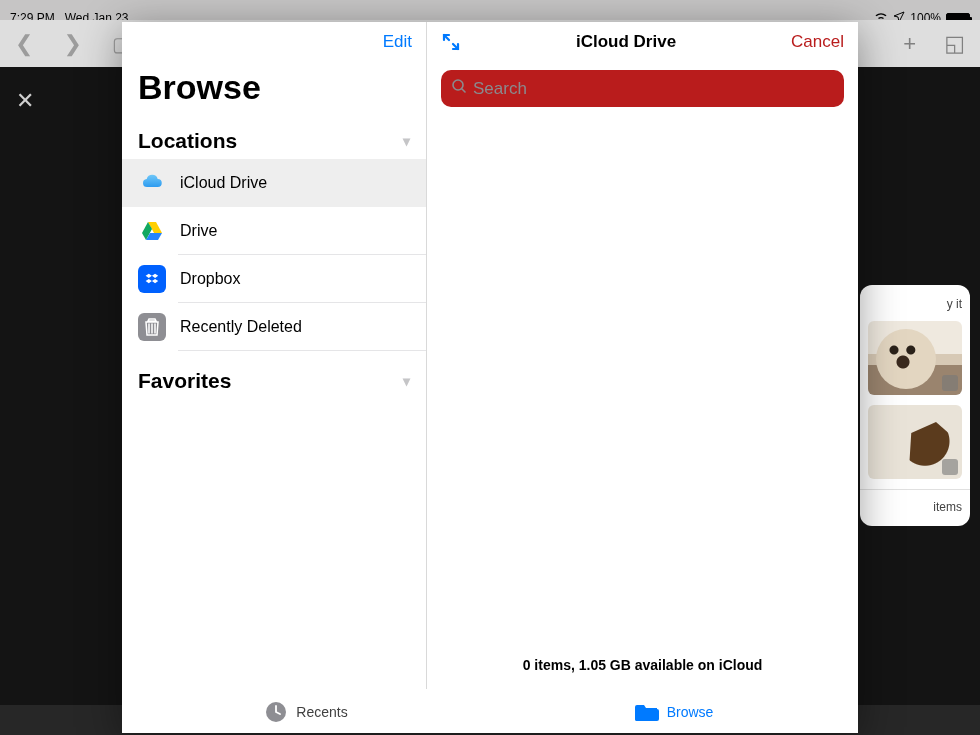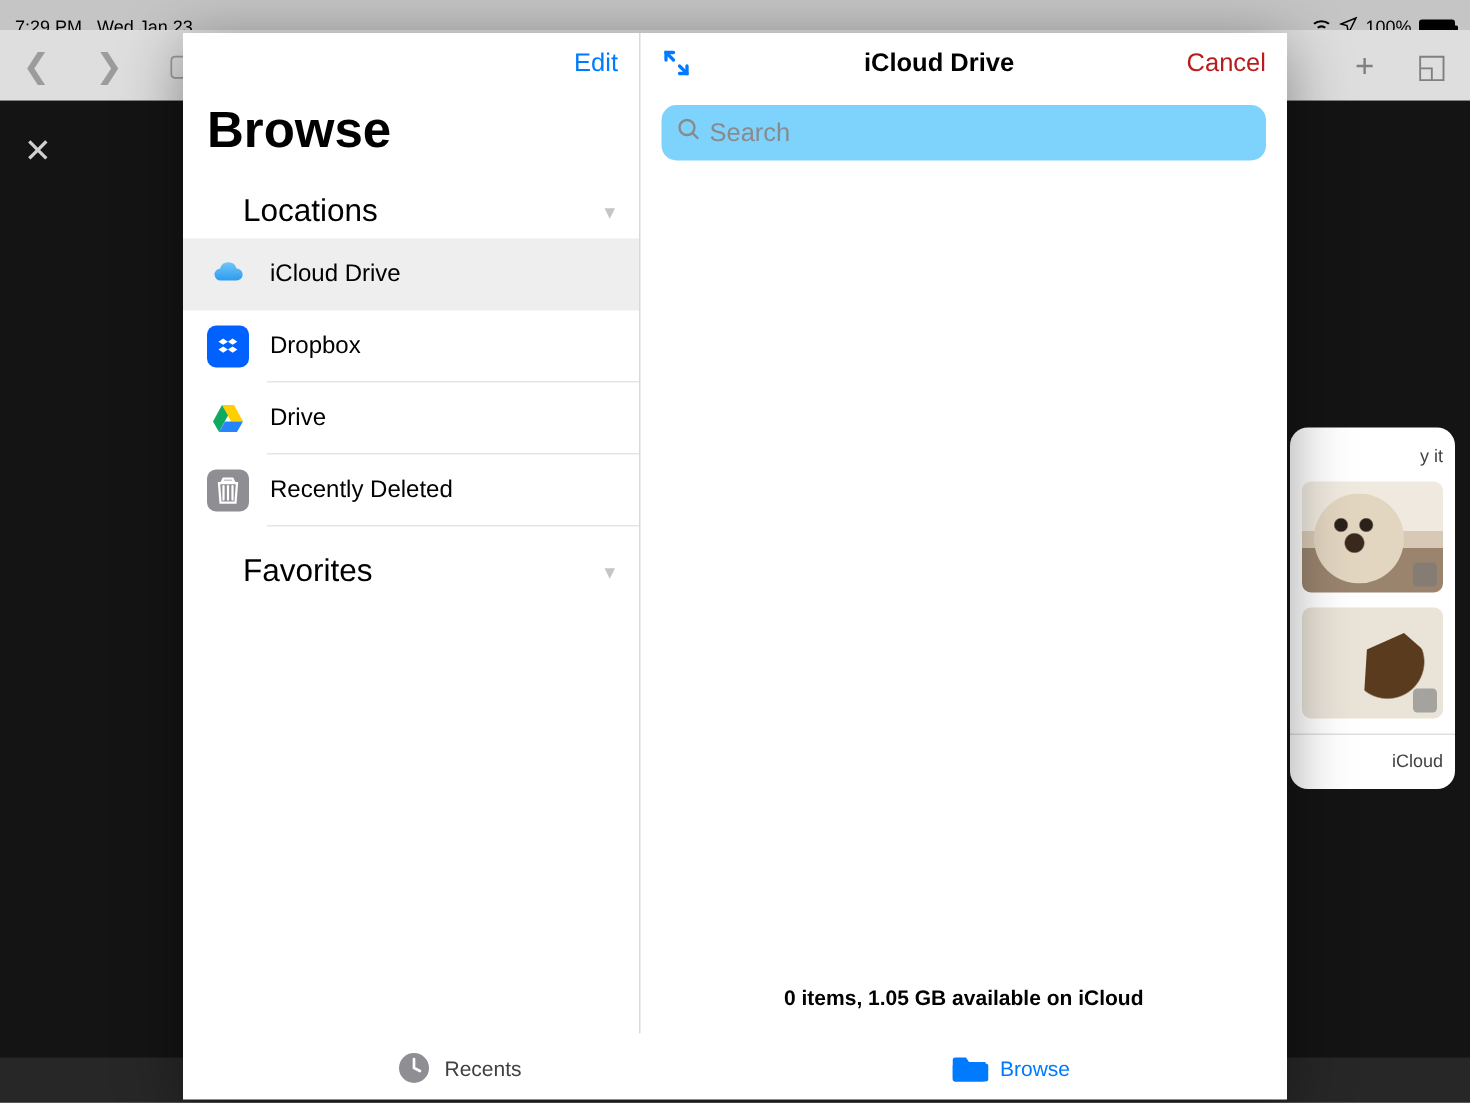--- a/index.html
+++ b/index.html
@@ -32,42 +32,42 @@
 
   
   .modal { position: absolute; top: 22px; left: 122px; width: 736px; height: 711px; background: #fff; border-radius: 0; display: flex; flex-direction: column; box-shadow: 0 8px 40px rgba(0,0,0,.4); overflow: hidden; }
   .modal-top { flex: 1; display: flex; min-height: 0; }
 
   .left-pane { width: 305px; border-right: 1px solid #d9d9d9; display: flex; flex-direction: column; }
   .left-header { height: 40px; display: flex; align-items: center; justify-content: flex-end; padding: 0 14px; }
   .edit-btn { color: #007aff; font-size: 17px; }
   .browse-title { font-size: 34px; font-weight: 700; padding: 6px 16px 14px; }
 
-  .section-head { display: flex; align-items: center; padding: 8px 16px 6px; font-size: 21px; font-weight: 400; color: #000; margin-left: 24px; }
+  .section-head { display: flex; align-items: center; padding: 8px 16px 6px; font-size: 21px; font-weight: 700; color: #000; }
   .section-head .chev { margin-left: auto; color: #c5c5c7; font-size: 14px; }
 
   .loc-item { display: flex; align-items: center; gap: 14px; padding: 10px 16px; font-size: 16px; color: #000; position: relative; }
   .loc-item.selected { background: #eeeeee; }
   .loc-item:not(.selected)::after { content: ""; position: absolute; left: 56px; right: 0; bottom: 0; height: 1px; background: #e5e5e7; }
   .ico { width: 28px; height: 28px; border-radius: 6px; display: flex; align-items: center; justify-content: center; flex-shrink: 0; }
   .ico-cloud svg { width: 26px; height: 26px; }
   .ico-dropbox { background: #0061fe; }
   .ico-dropbox svg { width: 18px; height: 18px; }
   .ico-gdrive svg { width: 24px; height: 24px; }
   .ico-trash { background: #8e8e93; }
   .ico-trash svg { width: 16px; height: 18px; }
 
   .right-pane { flex: 1; display: flex; flex-direction: column; }
   .right-header { height: 40px; display: flex; align-items: center; padding: 0 14px; }
   .expand-btn { color: #007aff; font-size: 18px; display: flex; }
   .rh-title { margin: 0 auto; font-size: 17px; font-weight: 600; }
   .cancel-btn { color: #b91c1c; font-size: 17px; }
 
   .search-wrap { padding: 8px 14px; }
-  .search-field { display: flex; align-items: center; gap: 6px; background: #7dd3fc; border-radius: 10px; padding: 8px 10px; color: #8a8a8e; font-size: 17px; }
+  .search-field { display: flex; align-items: center; gap: 6px; background: #b91c1c; border-radius: 10px; padding: 8px 10px; color: #8a8a8e; font-size: 17px; }
   .search-input { border: none; background: transparent; outline: none; flex: 1; font-size: 17px; color: #000; }
   .search-input::placeholder { color: #8a8a8e; }
 
   .content-area { flex: 1; }
   .footer-status { text-align: center; font-size: 14px; font-weight: 600; padding: 10px 0 16px; color: #000; }
 
   .tabbar { height: 44px; border-top: 1px solid #fff; display: flex; }
   .tab { flex: 1; display: flex; align-items: center; justify-content: center; gap: 8px; font-size: 14px; color: #404040; }
   .tab.active { color: #007aff; }
   .tab-ico { width: 24px; height: 24px; display: flex; align-items: center; justify-content: center; }
@@ -113,21 +113,21 @@
 
 <div class="side-card">
   <div class="side-text">y it</div>
   <div class="thumb thumb1">
       <div class="img-badge"></div>
     </div>
   <div class="thumb thumb2">
       <div class="img-badge"></div>
     </div>
   <div class="side-divider"></div>
-  <div class="side-text">iCloud</div>
+  <div class="side-text">items</div>
 </div>
 <div class="bottom-strip"></div>
 
 <div class="modal">
   <div class="modal-top">
 
     <div class="left-pane">
       <div class="left-header">
         <span class="edit-btn">Edit</span>
       </div>
@@ -147,37 +147,37 @@
                   <stop offset="1" stop-color="#2d9bf0"></stop>
                 </linearGradient>
               </defs>
               <path d="M23 21H10a5 5 0 01-.5-9.98A7 7 0 0123 11a5 5 0 010 10z" fill="url(#cg)"></path>
             </svg>
         </span>
         <span>iCloud Drive</span>
       </div>
 
       <div class="loc-item">
-        <span class="ico ico-dropbox">
-          <svg viewBox="0 0 24 24">
-              <path d="M6 3l6 4-6 4-6-4 6-4zm12 0l6 4-6 4-6-4 6-4zM6 13l6 4-6 4-6-4 6-4zm12 0l6 4-6 4-6-4 6-4z" transform="scale(.7) translate(5 4)" fill="#fff"></path>
-            </svg>
-        </span>
-        <span>Dropbox</span>
-      </div>
-
-      <div class="loc-item">
         <span class="ico ico-gdrive">
           <svg viewBox="0 0 24 24">
               <path d="M8 3h8l6 11h-8L8 3z" fill="#ffcf00"></path>
               <path d="M2 14l6-11 4 7-6 11-4-7z" fill="#11a861"></path>
               <path d="M6 21l4-7h12l-4 7H6z" fill="#2684fc"></path>
             </svg>
         </span>
         <span>Drive</span>
+      </div>
+
+      <div class="loc-item">
+        <span class="ico ico-dropbox">
+          <svg viewBox="0 0 24 24">
+              <path d="M6 3l6 4-6 4-6-4 6-4zm12 0l6 4-6 4-6-4 6-4zM6 13l6 4-6 4-6-4 6-4zm12 0l6 4-6 4-6-4 6-4z" transform="scale(.7) translate(5 4)" fill="#fff"></path>
+            </svg>
+        </span>
+        <span>Dropbox</span>
       </div>
 
       <div class="loc-item">
         <span class="ico ico-trash">
           <svg viewBox="0 0 16 18">
               <path d="M2 4h12l-1 13H3L2 4zm3-3h6l1 2H4l1-2zM5 6v9M8 6v9M11 6v9" stroke="#fff" stroke-width="1.5" fill="none" stroke-linecap="round"></path>
             </svg>
         </span>
         <span>Recently Deleted</span>
       </div>

